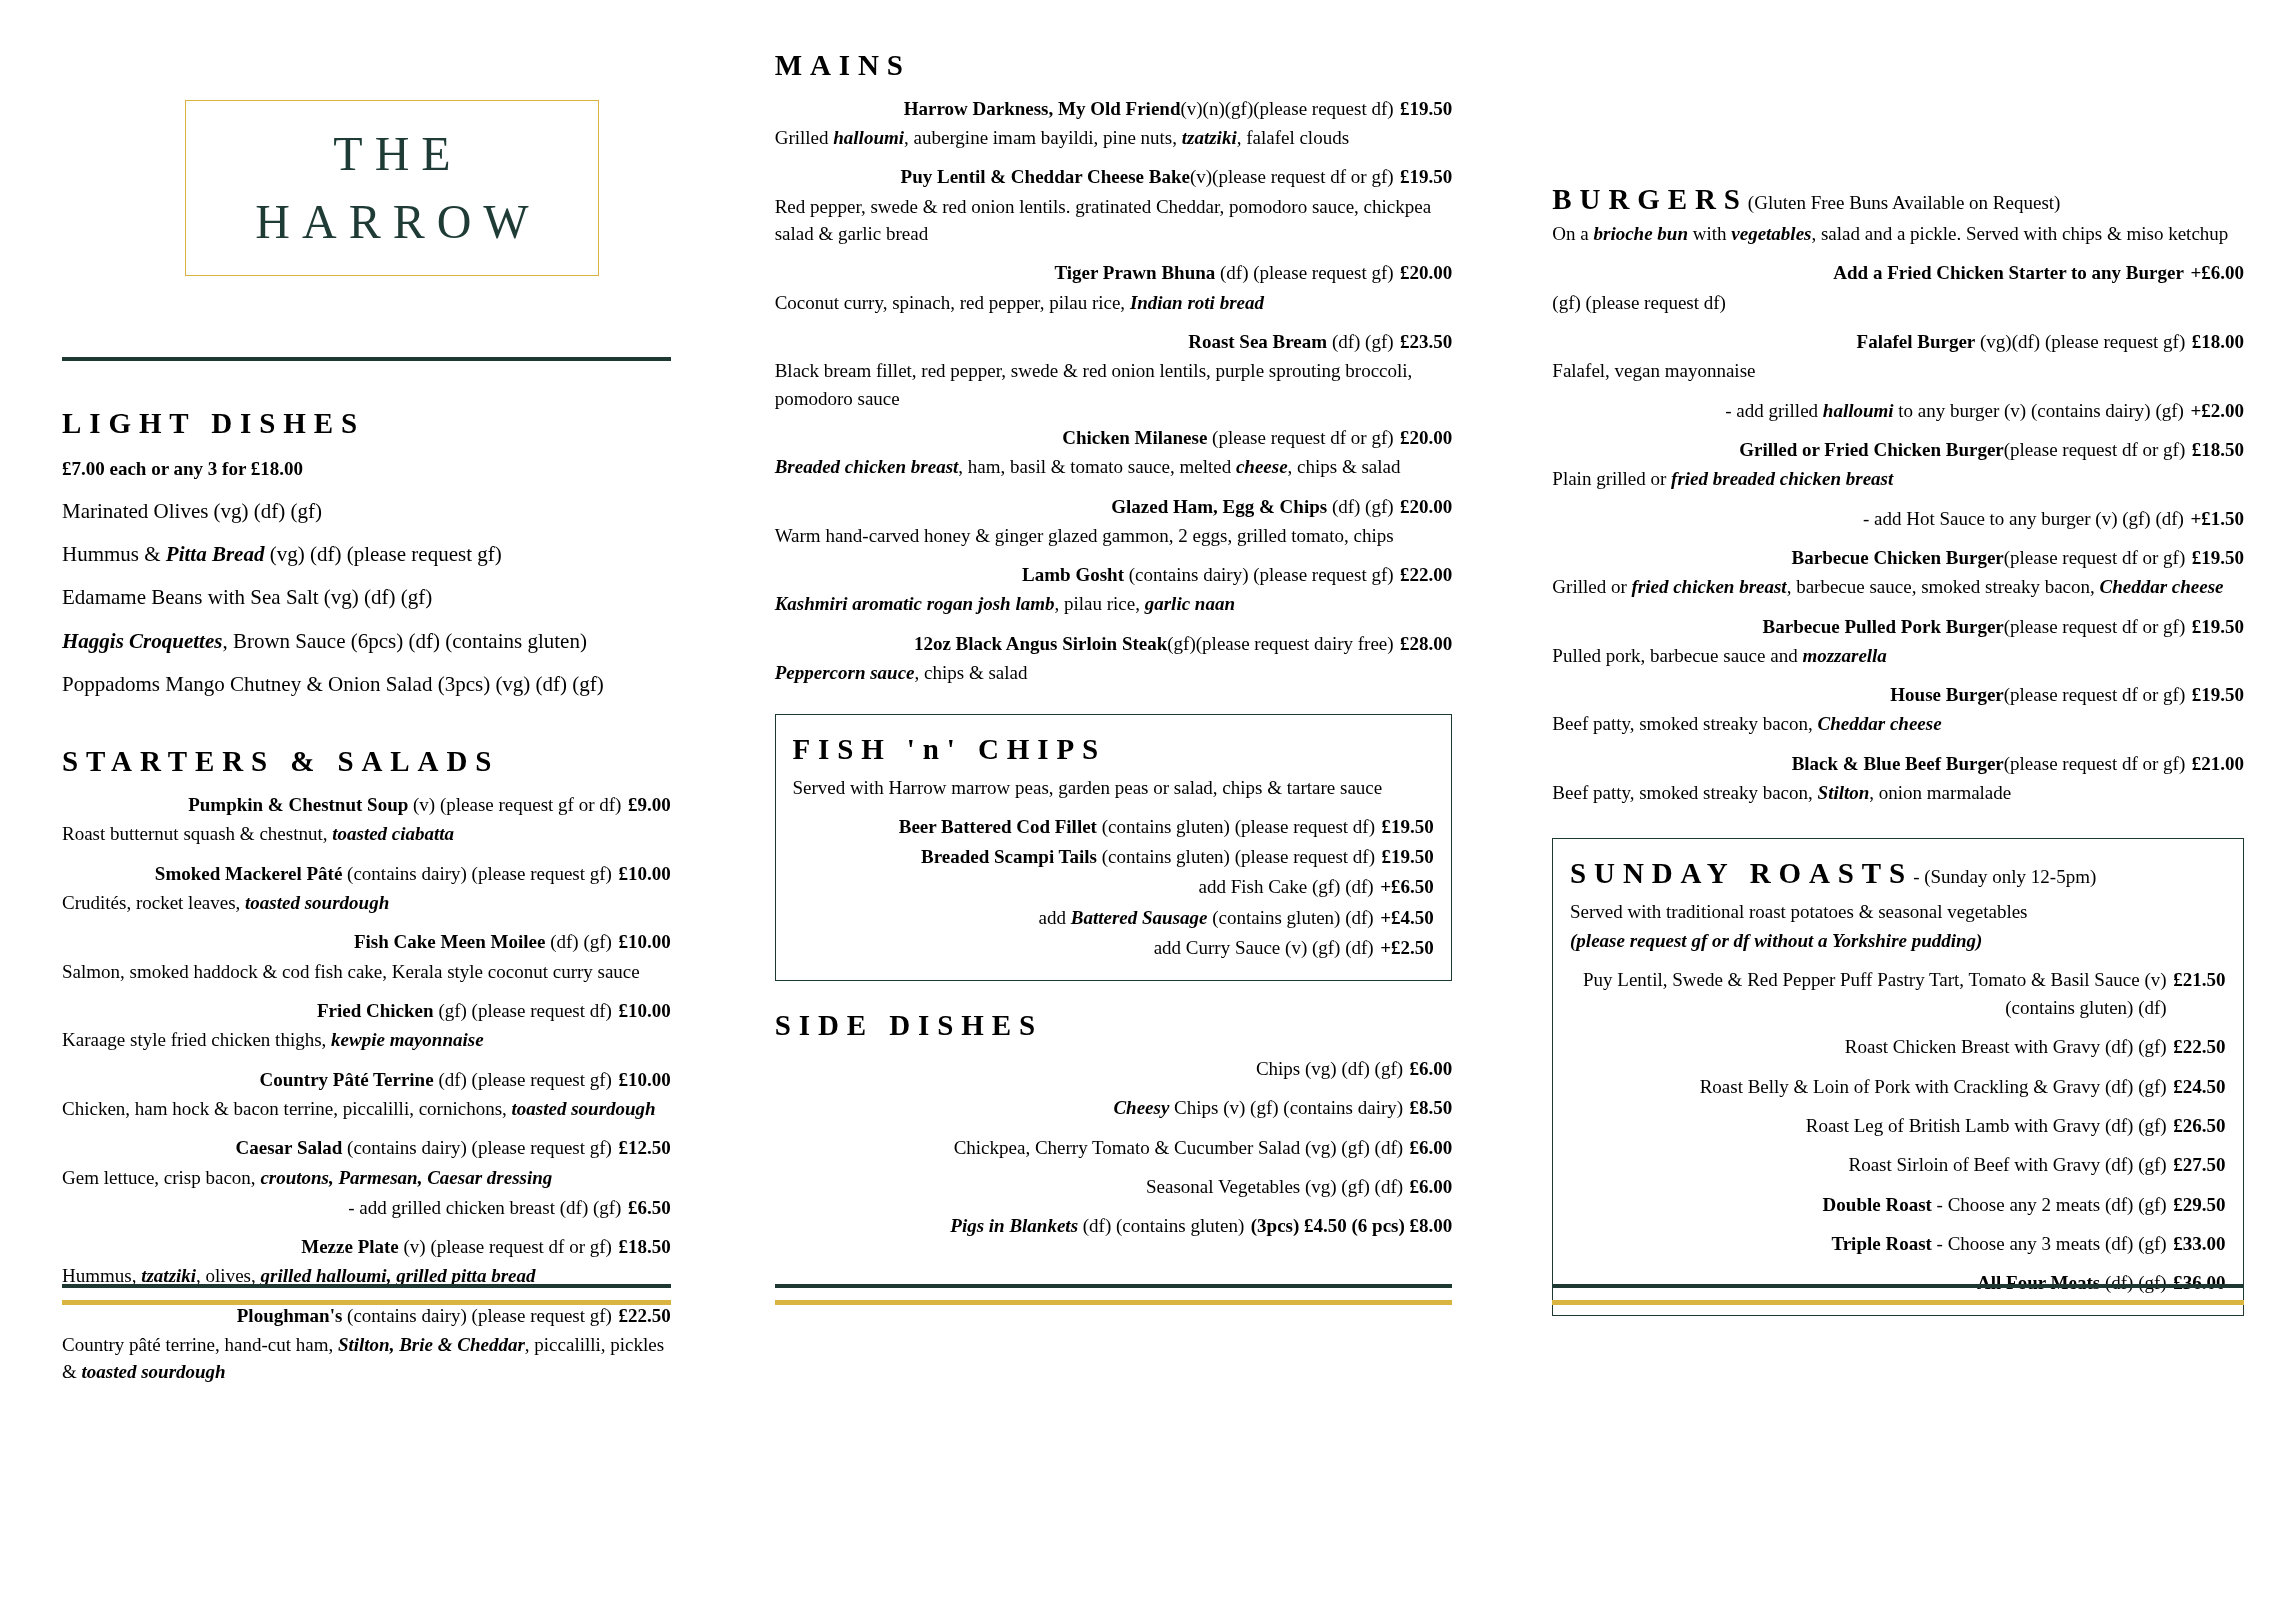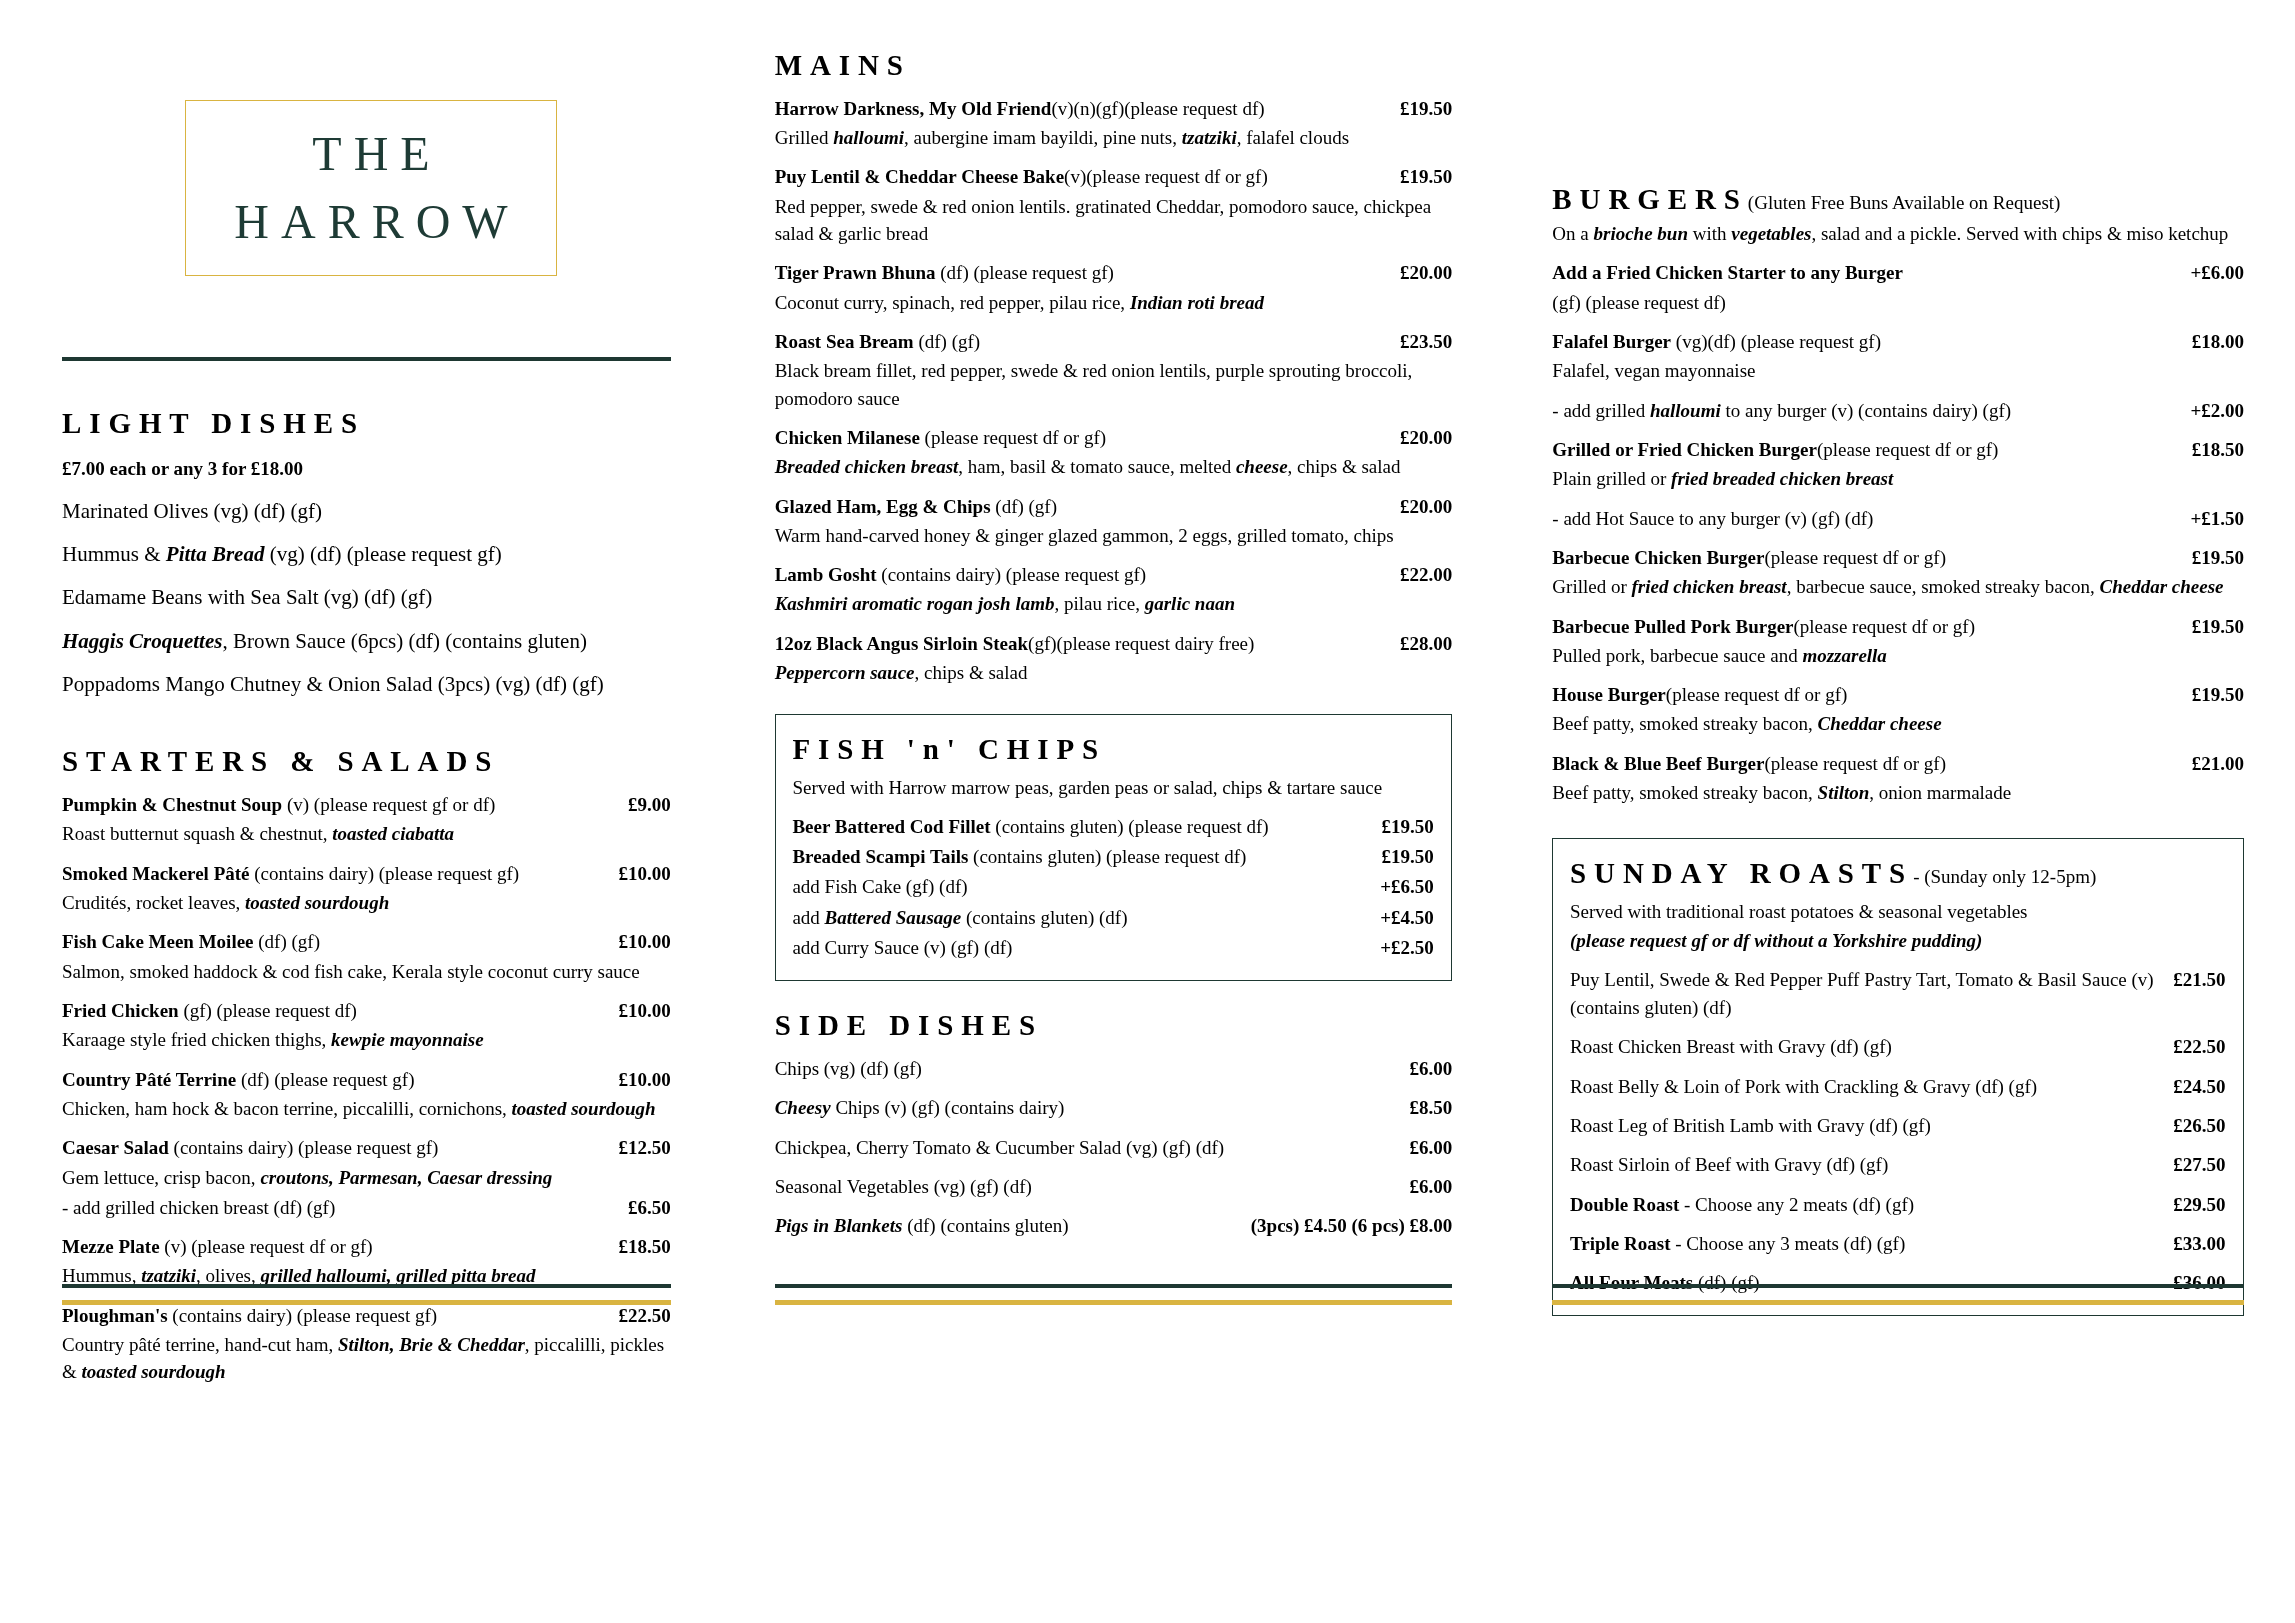--- a/index.html
+++ b/index.html
@@ -13,21 +13,21 @@
   .page { position:relative; width:2295px; height:1623px; box-sizing:border-box; }
 
   .cols { display:flex; gap:0; padding:0; }
   .col { box-sizing:border-box; position:relative; }
   .col1 { width:722px; padding:28px 51px 0 62px; }
   .col2 { width:787px; padding:28px 56px 0 53px; }
   .col3 { width:787px; padding:28px 51px 0 44px; }
 
   
   .logo-box {
-    width:372px; height:176px;
+    width:414px; height:176px;
     border:1.9px solid #d9b441;
     margin:72px 0 0 123px;
     display:flex; flex-direction:column;
     align-items:center; justify-content:center;
     box-sizing:border-box;
   }
   .logo-line {
     color:#1e3b35;
     font-size:48px;
     letter-spacing:12px;
@@ -47,21 +47,21 @@
     white-space:nowrap;
   }
   .sect .sub {
     font-size:19px; letter-spacing:0; font-weight:400;
   }
   .sect-sp-top { margin-top:44px; }
 
   
   .row {
     display:flex; align-items:baseline; justify-content:space-between;
-    font-size:19px; line-height:1.44; margin-top:12px; gap:6.5px;
+    font-size:19px; line-height:1.44; margin-top:12px; gap:6.5px;text-align:right;
   }
   .row.tight { margin-top:2.8px; }
   .row .nm { flex:1 1 auto; }
   .row .pr { flex:0 0 auto; font-weight:700; white-space:nowrap; }
   .row.plain .nm { font-weight:400; }
   .nm b { font-weight:700; }
   .nm i { font-style:italic; font-weight:700; }
   .nm .light { font-weight:400; }
 
   .desc {

